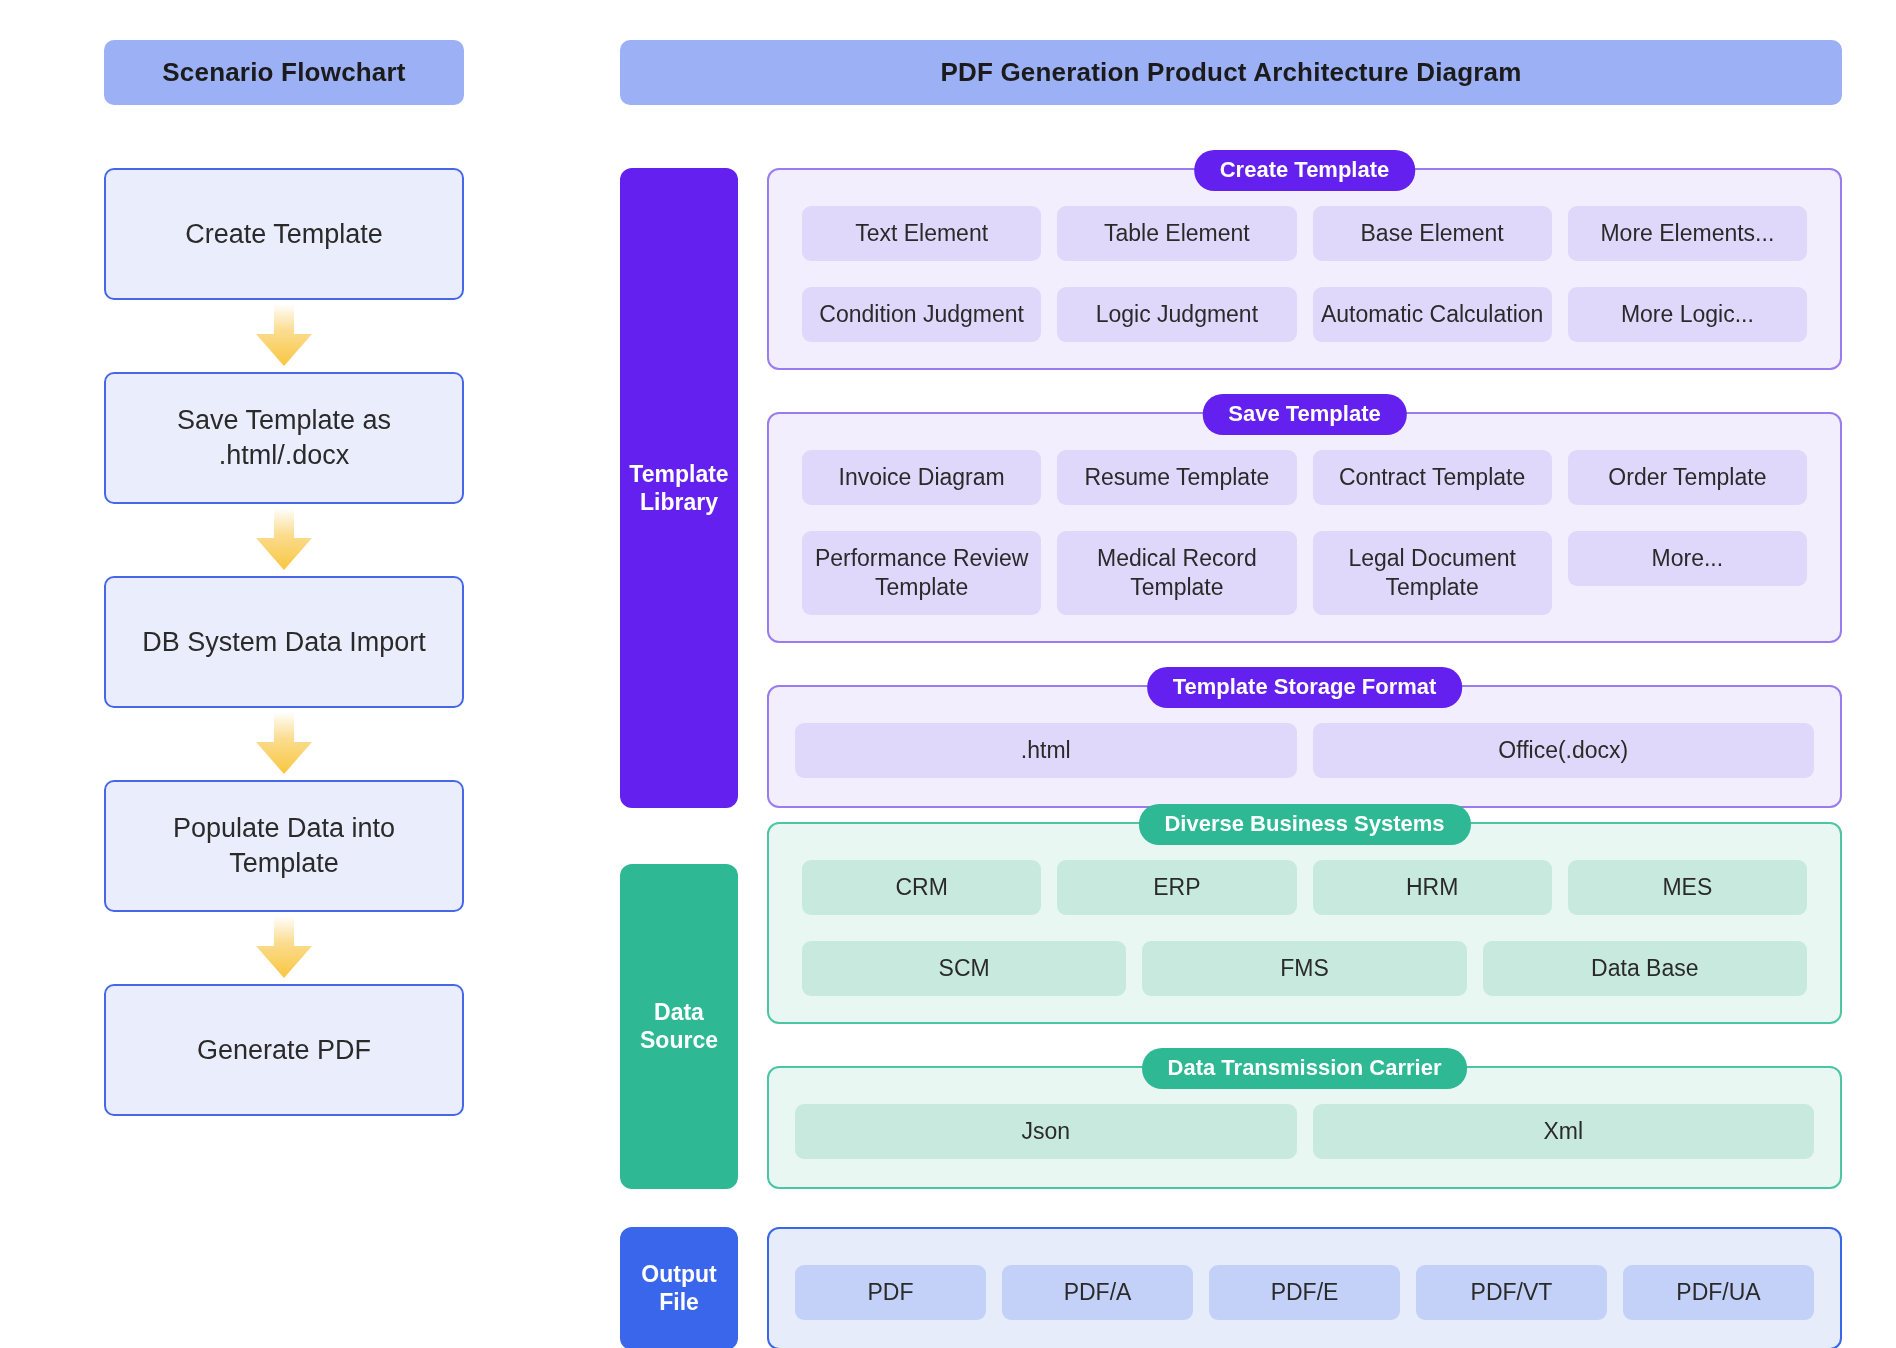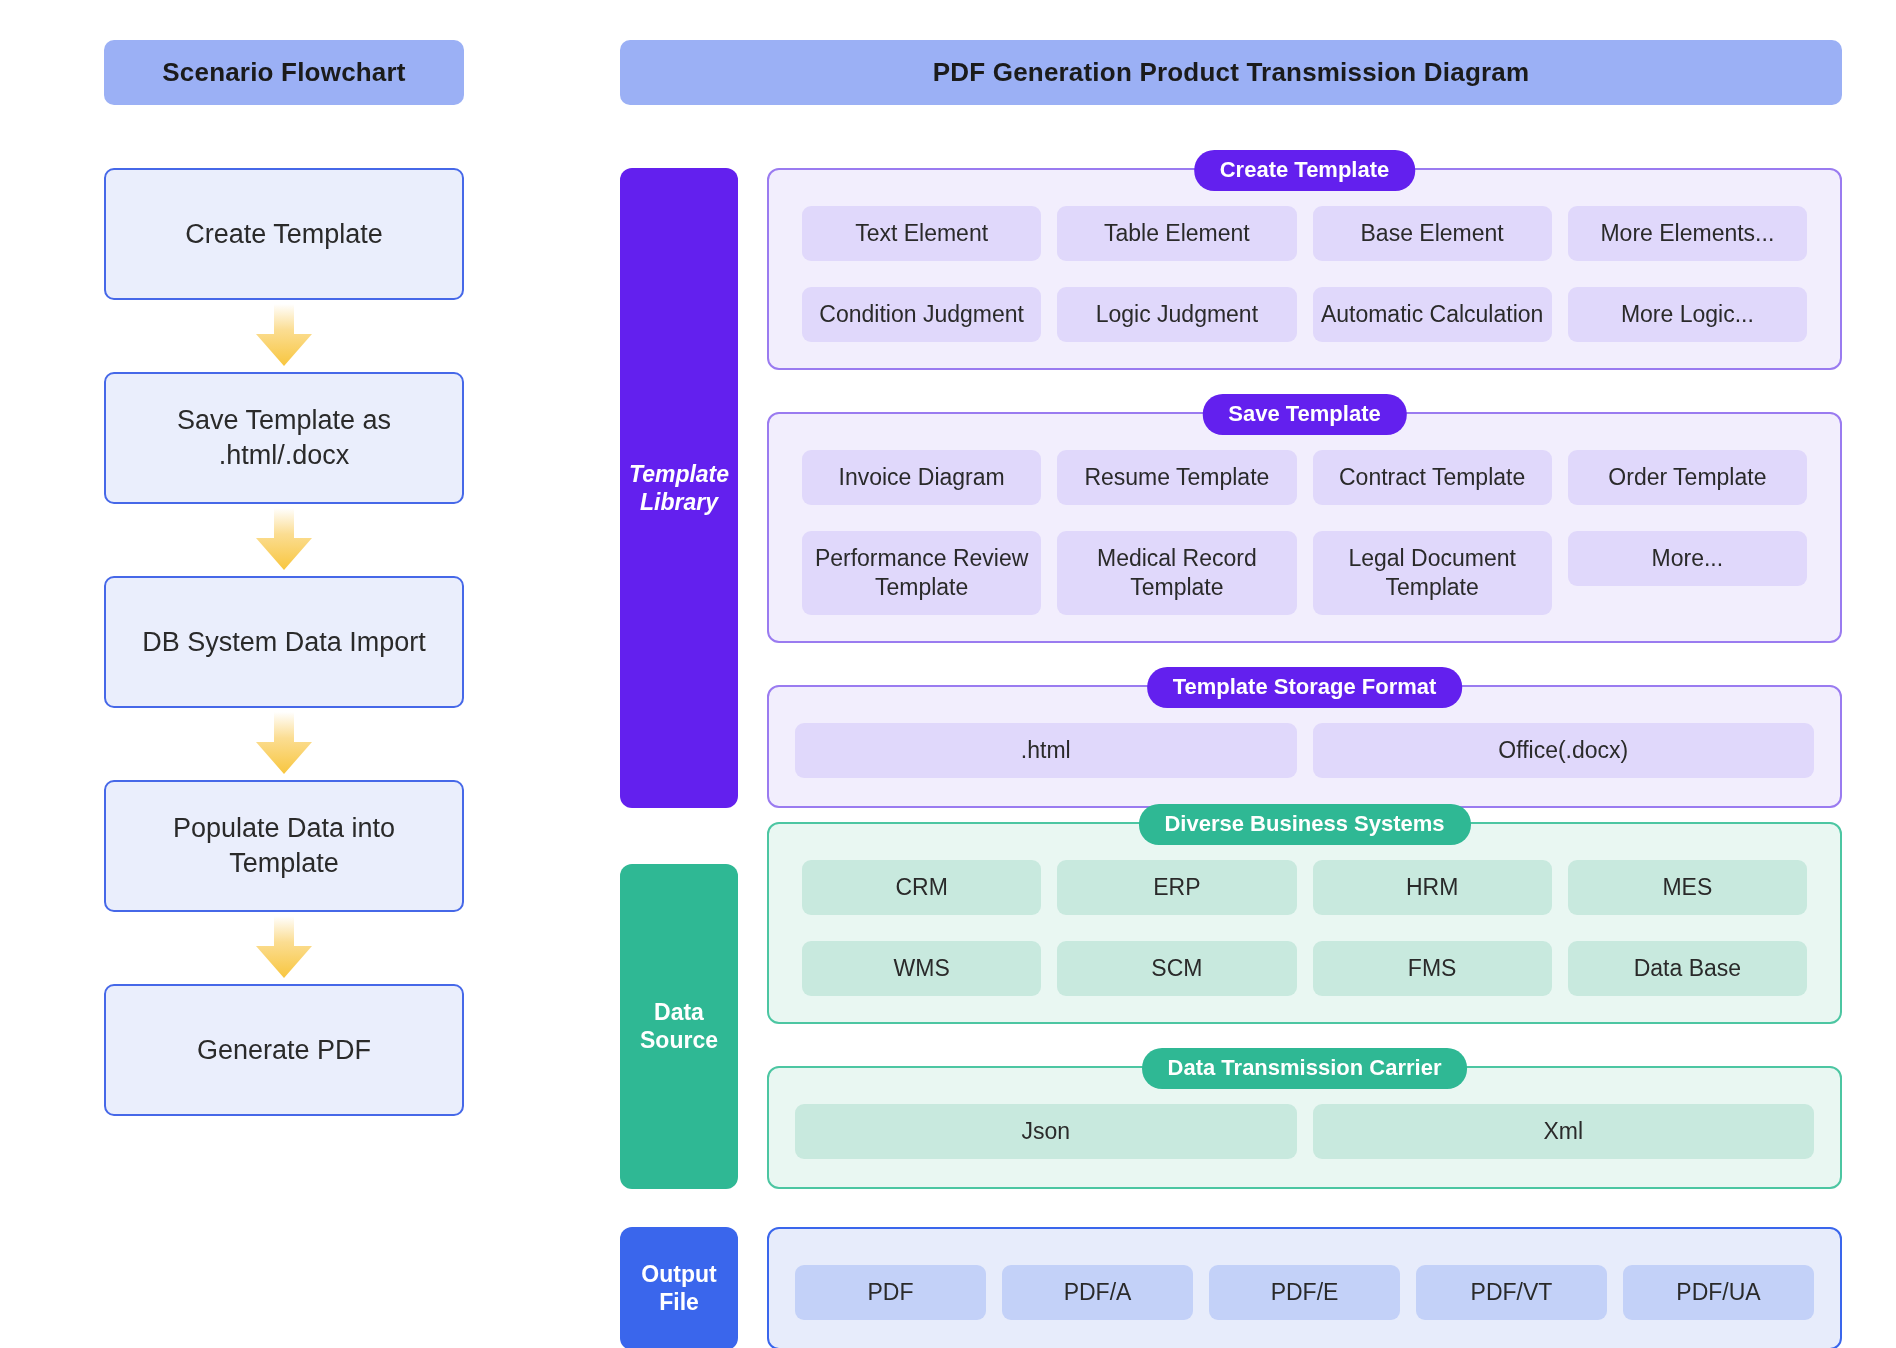--- a/index.html
+++ b/index.html
@@ -96,21 +96,21 @@
     border-radius: 12px;
     color: #ffffff;
     font-weight: bold;
     font-size: 23px;
     line-height: 1.22;
     display: flex;
     align-items: center;
     justify-content: center;
     text-align: center;
   }
-  .band.purple { background: #6320ee; font-style: italic; }
+  .band.purple { background: #6320ee; }
   .band.green  { background: #2fb894; margin-top: 42px; }
   .band.blue   { background: #3a66ec; }
 
   .layer-stack {
     flex: 1 1 auto;
     display: flex;
     flex-direction: column;
   }
 
   
@@ -247,21 +247,21 @@
           </defs>
           <path d="M21 0 H41 V30 H59 L31 62 L3 30 H21 Z" fill="url(#agrad4)"></path>
         </svg>
       </div>
 
       <div class="flow-box">Generate PDF</div>
     </div>
   </div>
 
   <div class="right-col">
-    <div class="panel-title">PDF Generation Product Transmission Diagram</div>
+    <div class="panel-title">PDF Generation Product Architecture Diagram</div>
 
     <div class="right-body">
 
       <div class="layer">
         <div class="band purple">Template Library</div>
 
         <div class="layer-stack">
 
           <div class="group purple">
             <div class="badge purple">Create Template</div>
@@ -326,21 +326,20 @@
           <div class="group green">
             <div class="badge green">Diverse Business Systems</div>
             <div class="group-body">
               <div class="row">
                 <div class="chip green">CRM</div>
                 <div class="chip green">ERP</div>
                 <div class="chip green">HRM</div>
                 <div class="chip green">MES</div>
               </div>
               <div class="row">
-                <div class="chip green">WMS</div>
                 <div class="chip green">SCM</div>
                 <div class="chip green">FMS</div>
                 <div class="chip green">Data Base</div>
               </div>
             </div>
           </div>
 
           <div class="gap-lg"></div>
 
           <div class="group green">

